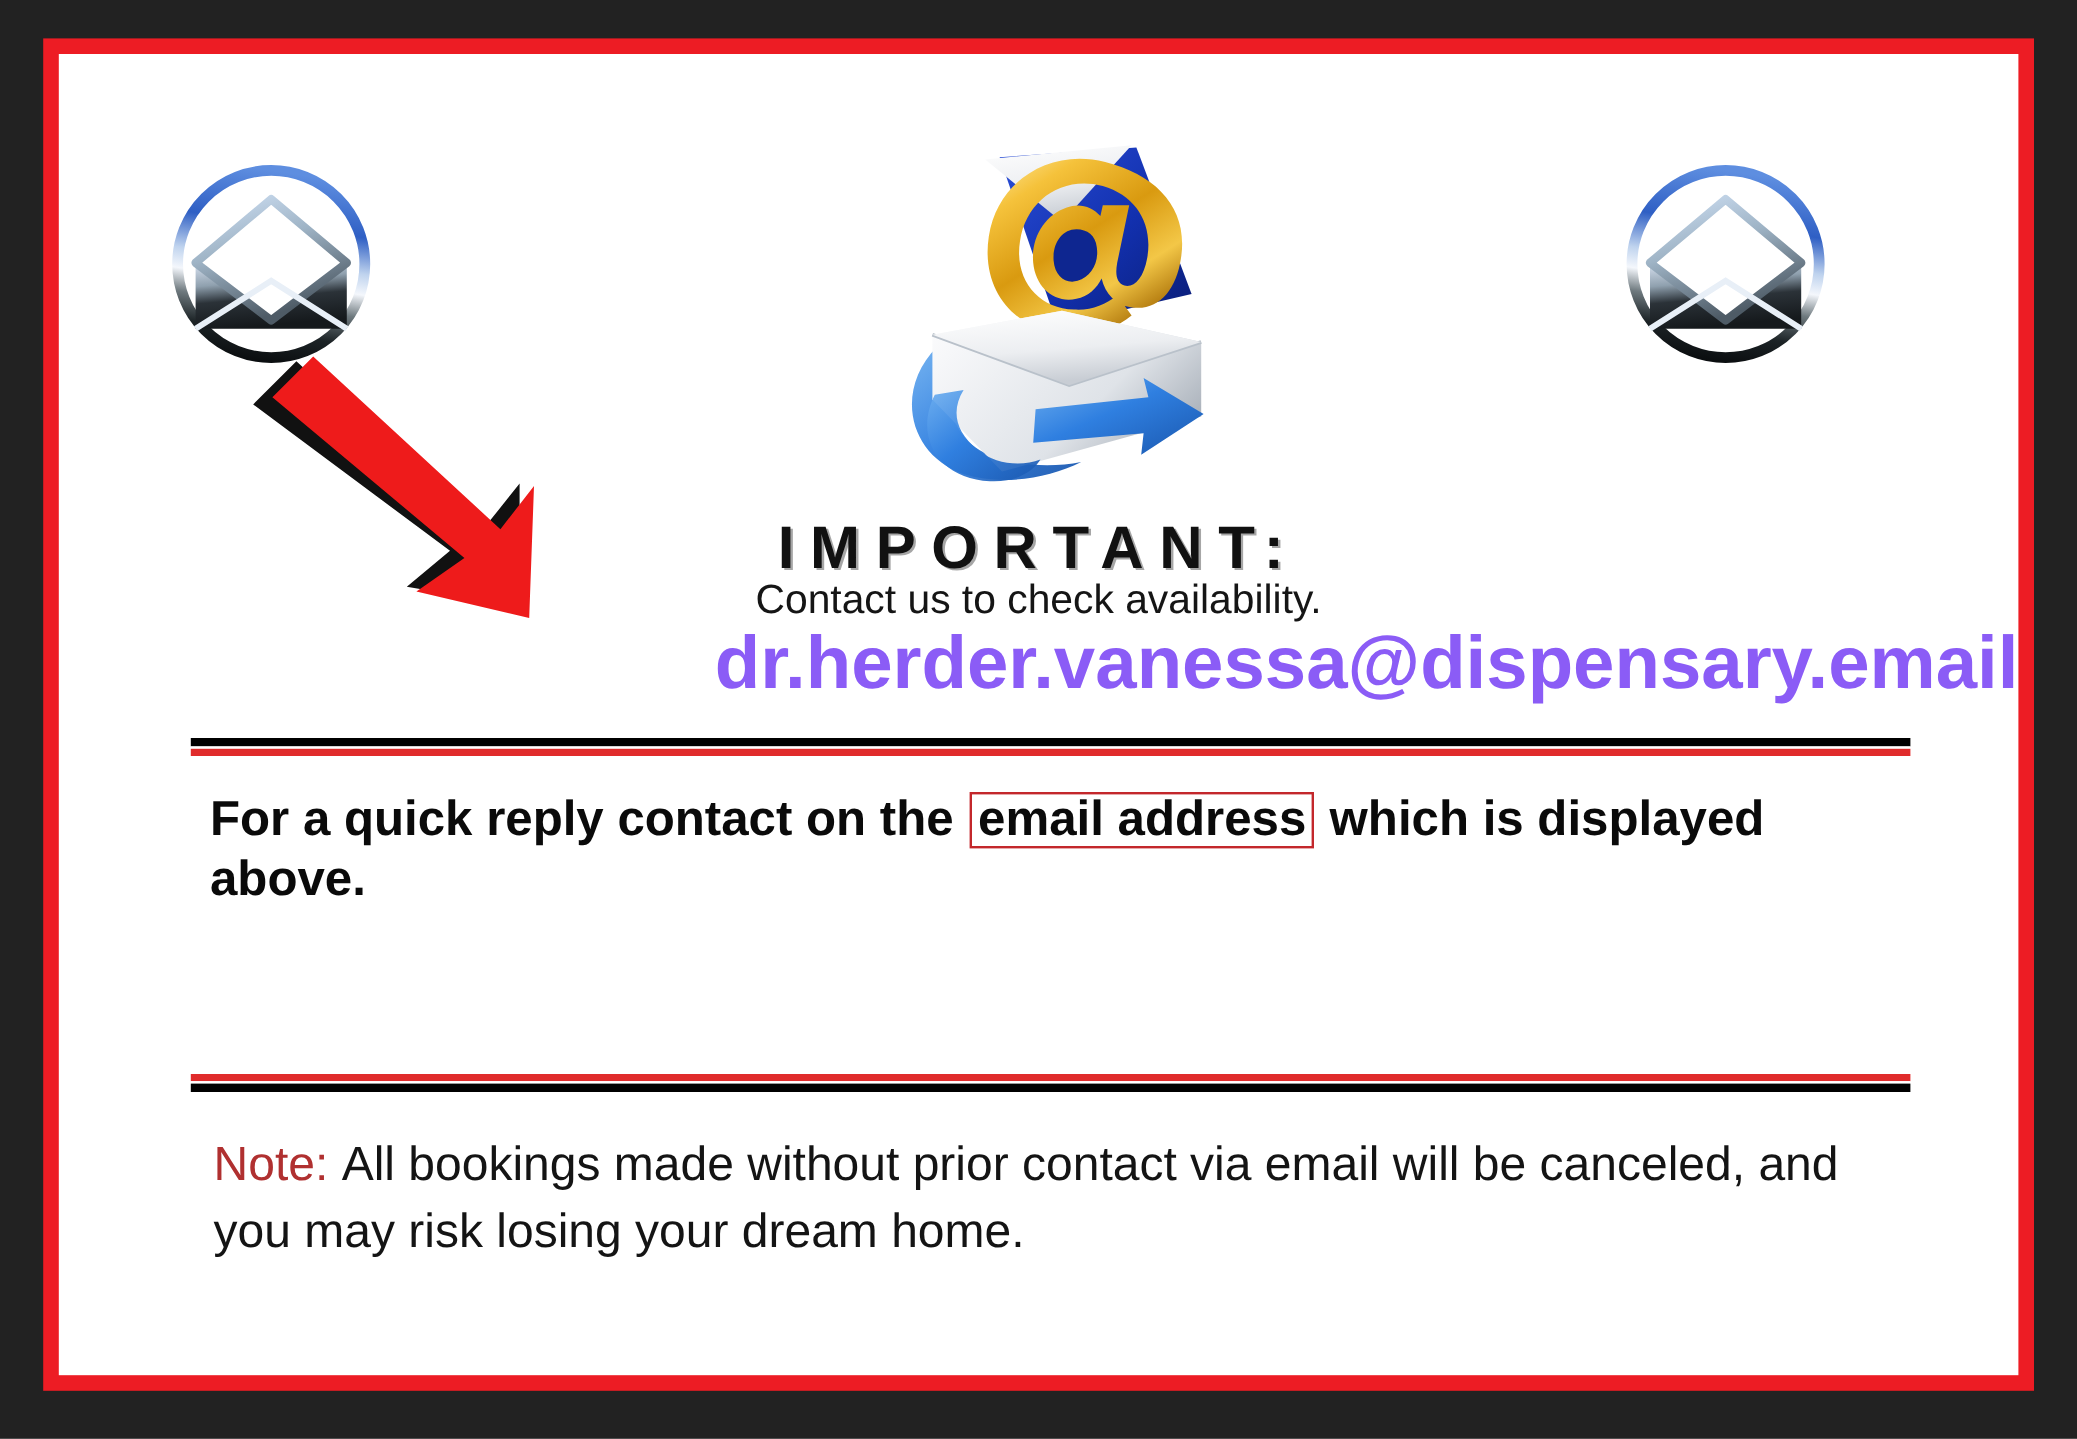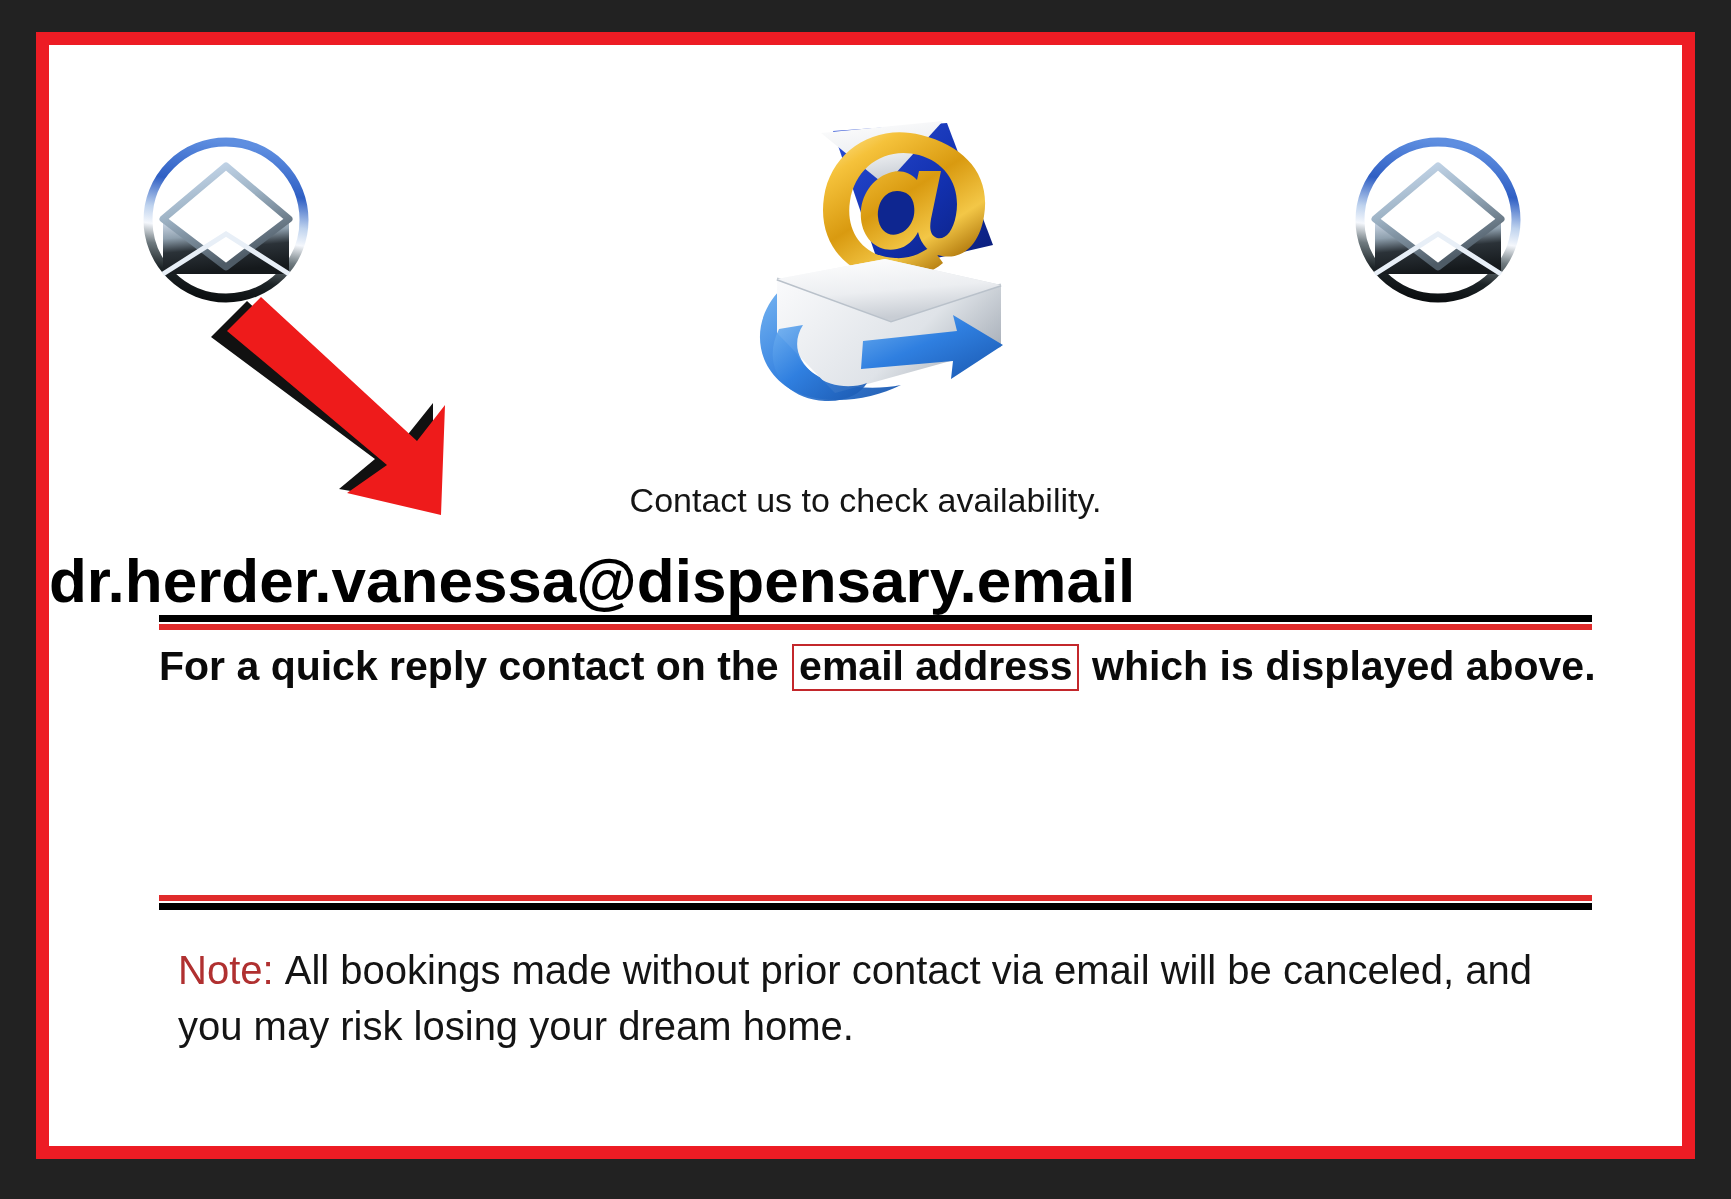--- a/index.html
+++ b/index.html
@@ -86,27 +86,27 @@
     width: 100%;
     text-align: center;
     font-family: "Liberation Sans", sans-serif;
     font-weight: normal;
     font-size: 34px;
     color: #151515;
   }
   #email-address {
     position: absolute;
     left: 0;
-    top: 500px;
+    top: 472px;
     width: 100%;
-    text-align: left;
+    text-align: right;
     font-family: "Liberation Sans", sans-serif;
     font-weight: bold;
     font-size: 62px;
-    color: #000000;
+    color: #8b5cf6;
     white-space: nowrap;
   }
 
   
   .divider {
     position: absolute;
     left: 110px;
     width: 1433px;
     height: 15px;
   }
@@ -123,21 +123,21 @@
     left: 110px;
     top: 596px;
     width: 1440px;
   }
   .body-para {
     font-family: "Liberation Sans", sans-serif;
     font-weight: bold;
     font-size: 41px;
     line-height: 1.22;
     color: #0A0A0A;
-    margin: 0;
+    margin: 16px;
   }
   #body-para-2 { margin-top: 54px; }
   .boxed-phrase {
     display: inline-block;
     border: 2px solid #C3272B;
     padding: 0 4px 2px 5px;
     line-height: 1.0;
     margin: 0 2px;
   }
 
@@ -307,20 +307,21 @@
 
     <div id="down-arrow">
       <svg viewBox="0 0 290 260" xmlns="http://www.w3.org/2000/svg" aria-hidden="true">
 
         <path d="M22 44 L58 8 L212 150 L244 110 L244 212 L150 196 L186 166 Z" fill="#111111"></path>
 
         <path d="M38 38 L72 4 L228 148 L256 112 L252 222 L158 200 L198 172 Z" fill="#EE1B1B"></path>
       </svg>
     </div>
 
+    <div id="important-heading">IMPORTANT:</div>
 
     <div id="subheading">Contact us to check availability.</div>
 
     <div id="email-address">dr.herder.vanessa@dispensary.email</div>
 
     <div class="divider" id="divider-top">
       <div class="bar black"></div>
       <div class="bar gap"></div>
       <div class="bar red"></div>
     </div>

